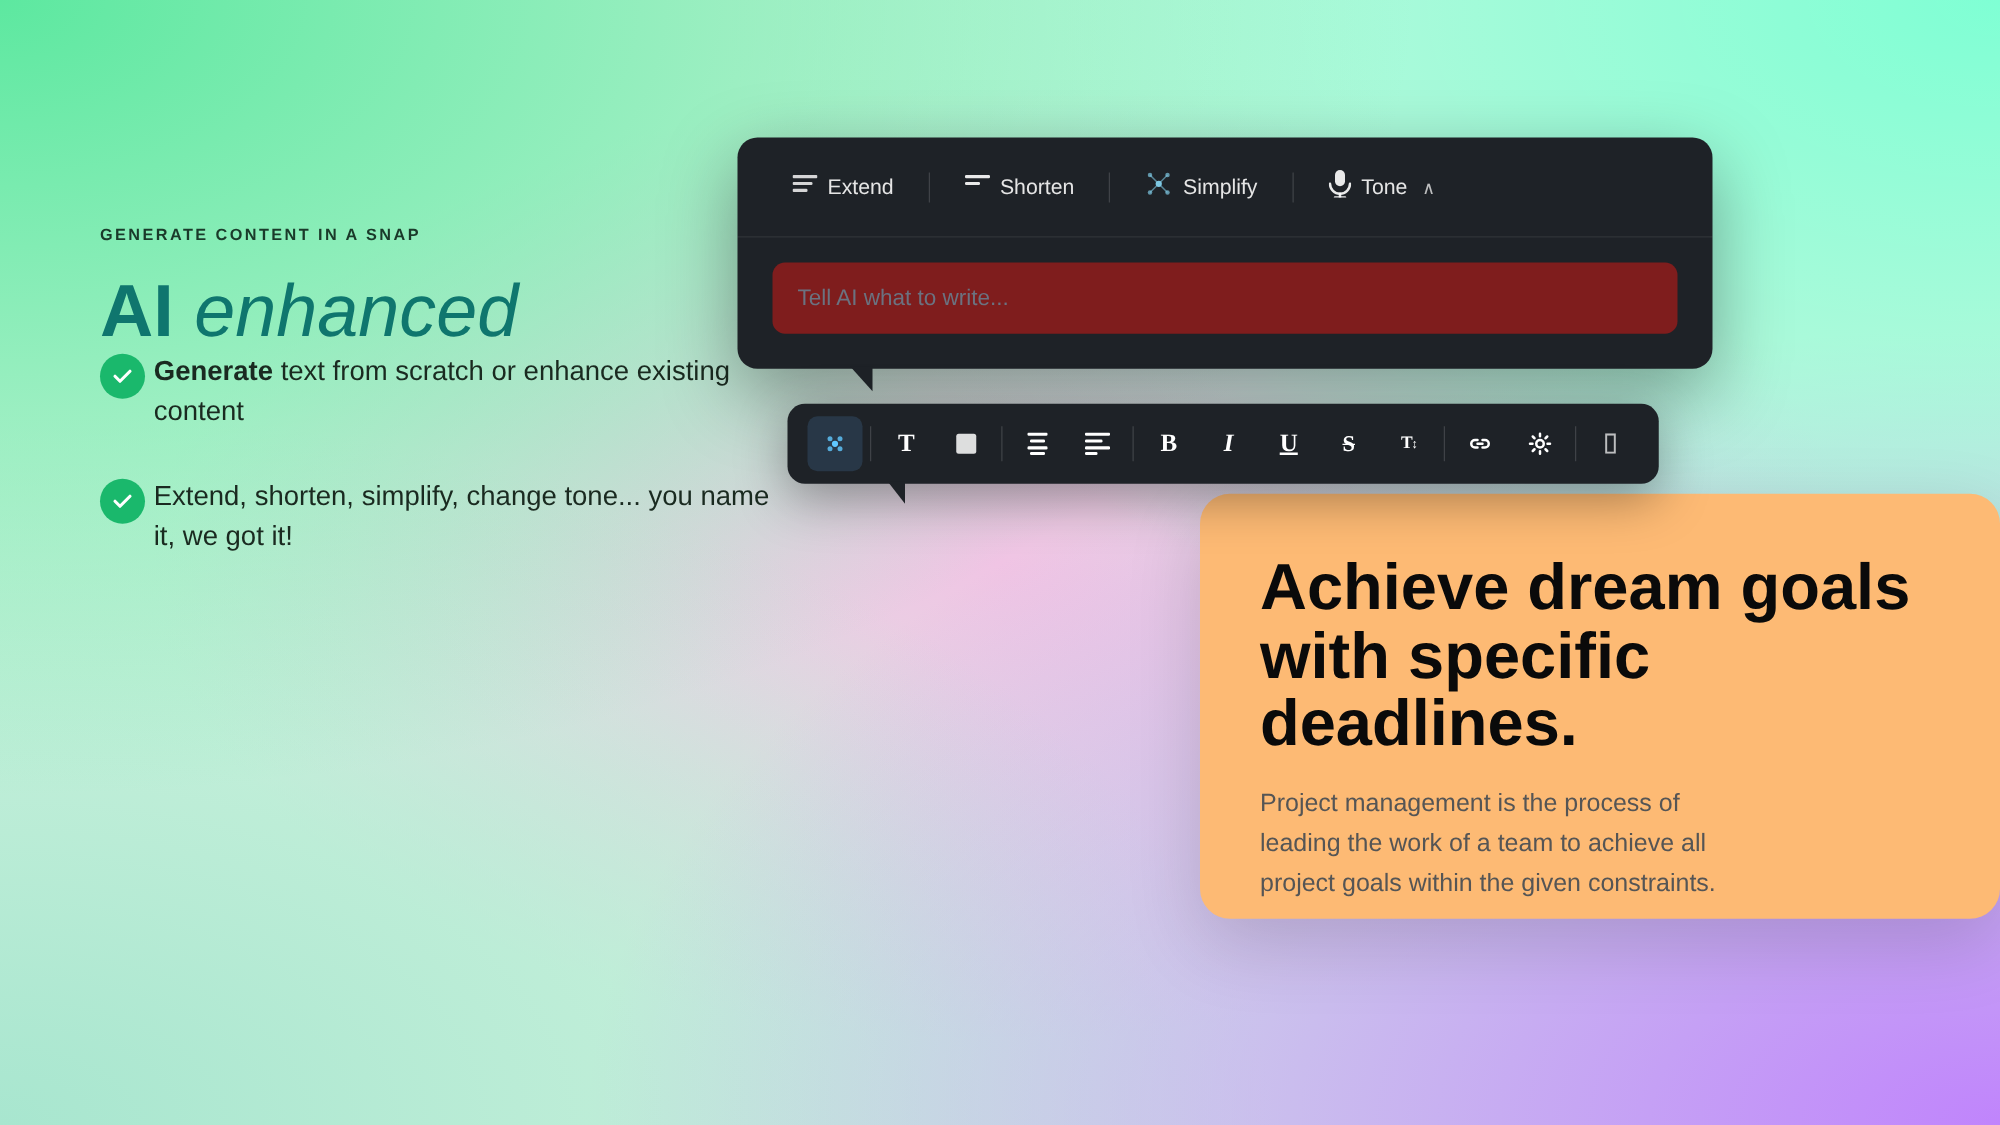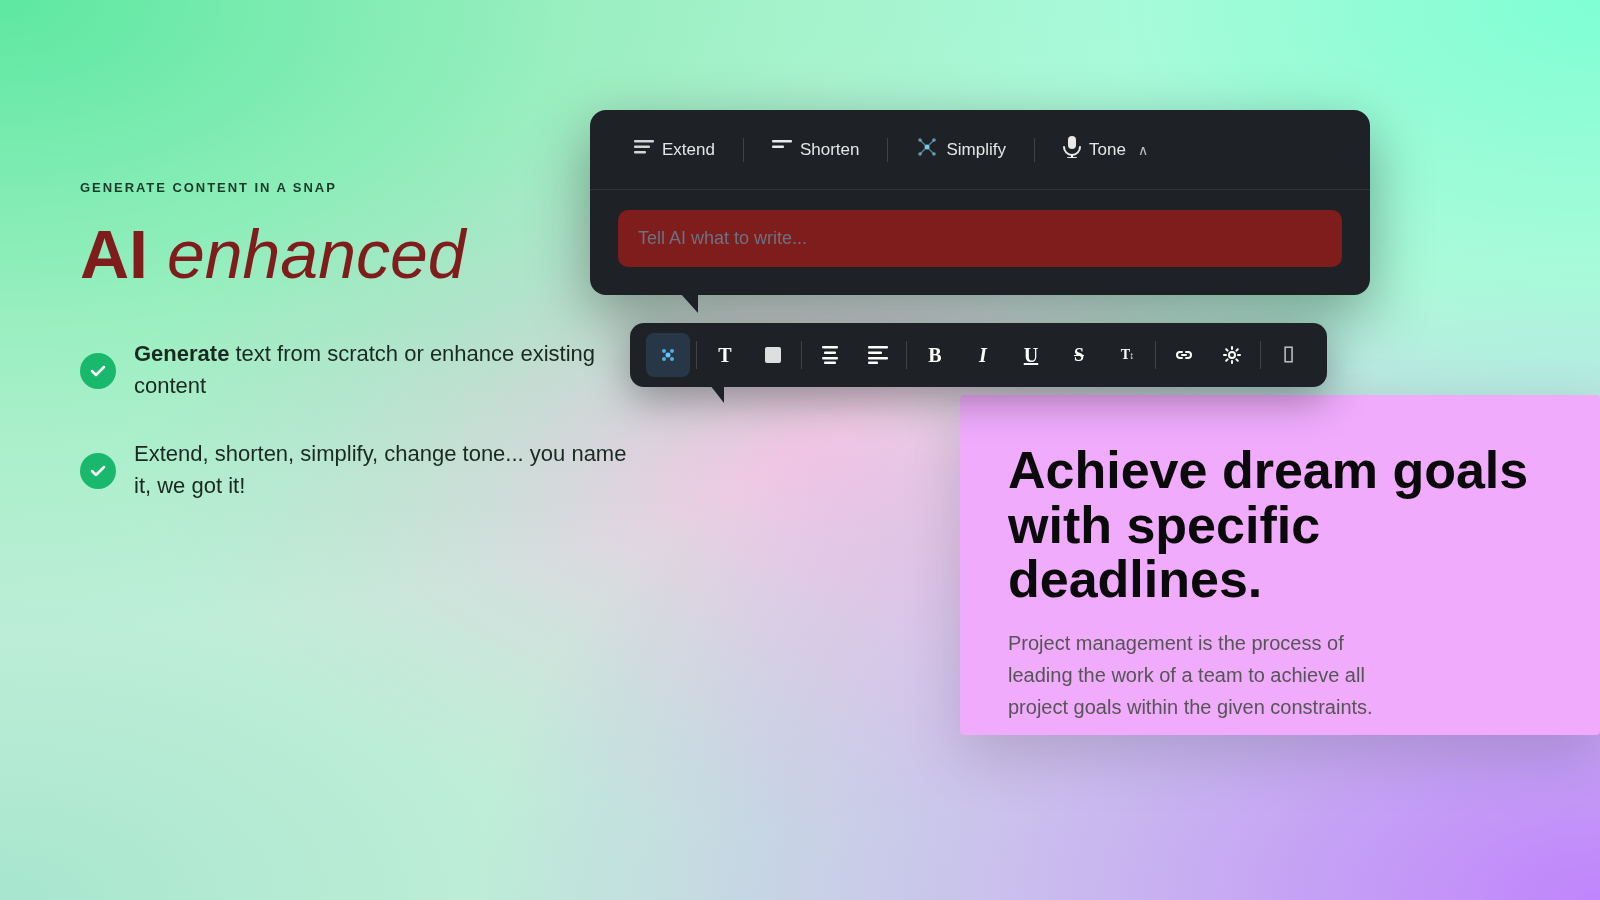--- a/index.html
+++ b/index.html
@@ -36,46 +36,45 @@
     .eyebrow {
       font-size: 13px;
       font-weight: 700;
       letter-spacing: 0.15em;
       color: #1a3a2a;
       text-transform: uppercase;
       margin-bottom: 24px;
     }
 
     .headline {
-      font-size: 68px;
+      font-size: 59px;
       line-height: 1.05;
-      margin-bottom: 48px;
-      color: #7f1d1d;
+      color: #0f766e;
     }
 
     .headline .ai-bold {
       font-weight: 900;
       font-style: normal;
     }
 
     .headline .enhanced-italic {
       font-style: italic;
       font-weight: 400;
     }
 
     .feature-list {
       display: flex;
       flex-direction: column;
       gap: 36px;
     }
 
     .feature-item {
       display: flex;
-      align-items: center;
-      gap: 18px;
+      align-items: flex-start;
+      gap: 7px;
     }
 
     .check-icon {
       width: 36px;
       height: 36px;
       border-radius: 50%;
       background: #1ab86c;
       display: flex;
       align-items: center;
       justify-content: center;
@@ -236,22 +235,22 @@
       border: none;
     }
 
     
     .preview-card {
       position: absolute;
       top: 395px;
       left: 960px;
       width: 640px;
       height: 340px;
-      background: #f0abfc;
-      border-radius: 4px;
+      background: #fdba74;
+      border-radius: 24px;
       padding: 48px 50px 48px 48px;
       box-shadow: 0 20px 60px rgba(0,0,0,0.15);
       overflow: hidden;
       z-index: 9;
     }
 
     .preview-headline {
       font-size: 52px;
       font-weight: 900;
       line-height: 1.05;

